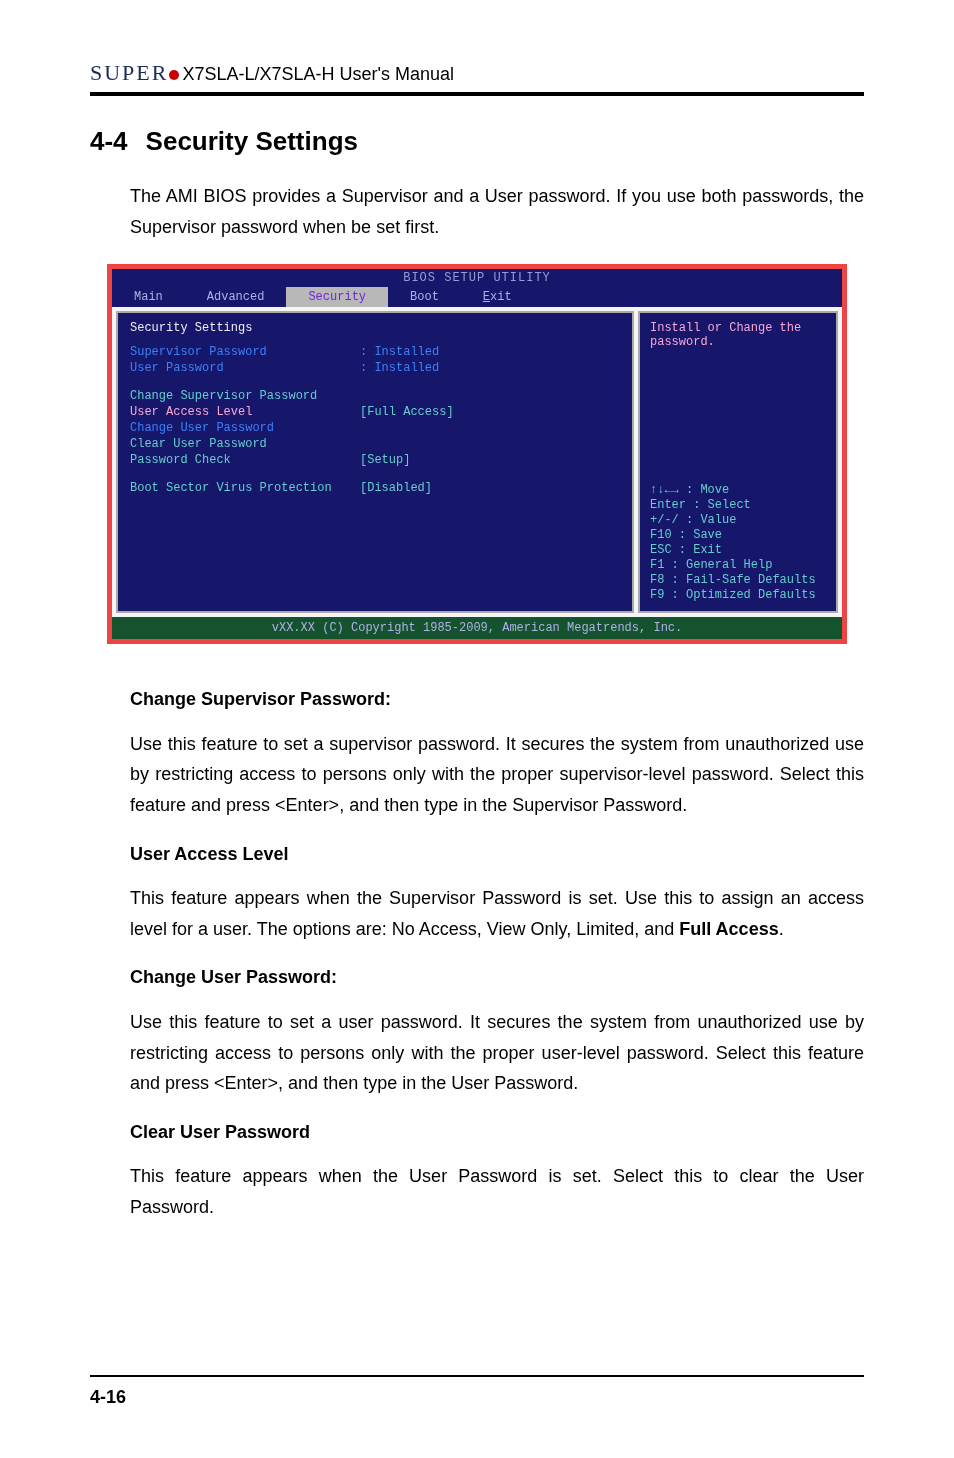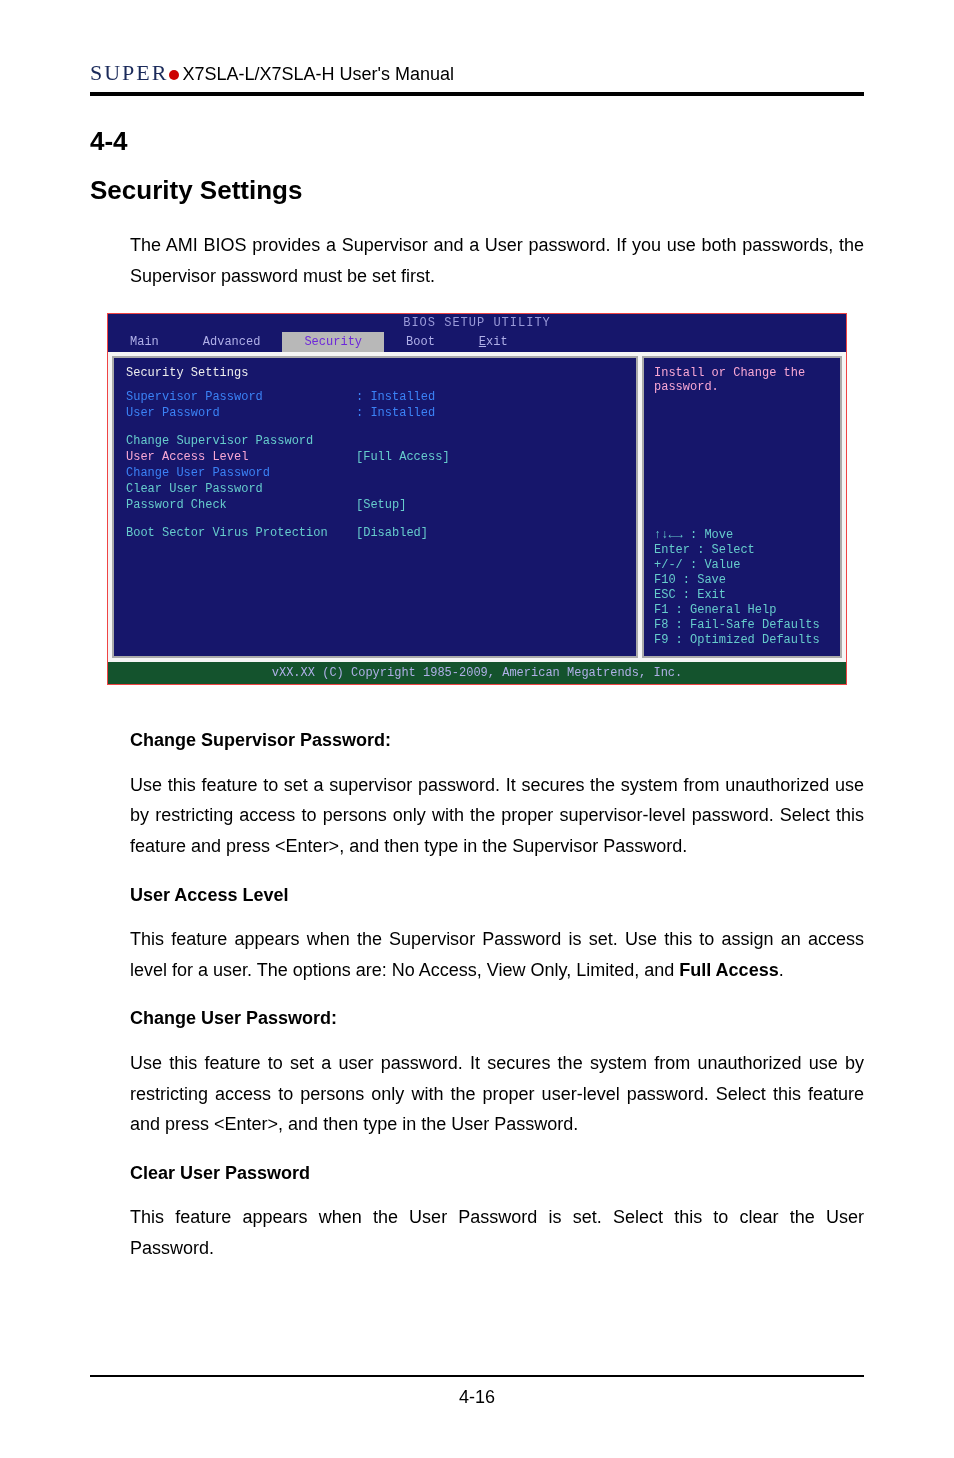--- a/index.html
+++ b/index.html
@@ -40,34 +40,33 @@
   .manual-title {
     font-size: 18px;
     margin-left: 2px;
   }
   .section-title {
     font-size: 26px;
     font-weight: bold;
     margin-bottom: 24px;
     display: flex;
     gap: 18px;
-    flex-direction: column;
   }
   .intro {
     font-size: 18px;
     line-height: 1.7;
     margin-left: 40px;
     margin-bottom: 22px;
     text-align: justify;
   }
   
   .bios-box {
     margin: 0 auto 40px auto;
     width: 740px;
-    border: 1px solid #ef4444;
+    border: 5px solid #ef4444;
     background: #f5f5f5;
     font-family: "Courier New", monospace;
     font-size: 12px;
   }
   .bios-top {
     background: #16166b;
     color: #9a9ad9;
     text-align: center;
     padding: 2px 0;
     font-size: 12px;
@@ -139,21 +138,21 @@
     font-weight: bold;
     margin-top: 18px;
     margin-bottom: 14px;
   }
   .para { margin-bottom: 14px; }
   .footer-area {
     position: absolute;
     bottom: 50px;
     left: 90px;
     right: 90px;
-    text-align: center;
+    font-weight: bold;
   }
   .footer-rule {
     border-top: 2px solid #000;
     margin-bottom: 10px;
   }
   .page-num {
     font-size: 18px;
   }
   .underline-first::first-letter { text-decoration: underline; }
 </style>
@@ -166,21 +165,21 @@
     <span class="brand">SUPER</span>
     <span class="brand-dot"></span>
     <span class="manual-title">X7SLA-L/X7SLA-H User's Manual</span>
   </div>
 
   <div class="section-title">
     <span>4-4</span>
     <span>Security Settings</span>
   </div>
 
-  <p class="intro">The AMI BIOS provides a Supervisor and a User password. If you use both passwords, the Supervisor password must be set first.</p>
+  <p class="intro">The AMI BIOS provides a Supervisor and a User password. If you use both passwords, the Supervisor password when be set first.</p>
 
   <div class="bios-box">
     <div class="bios-top">BIOS SETUP UTILITY</div>
     <div class="bios-tabs">
       <div class="bios-tab">Main</div>
       <div class="bios-tab">Advanced</div>
       <div class="bios-tab active">Security</div>
       <div class="bios-tab">Boot</div>
       <div class="bios-tab underline-first">Exit</div>
     </div>

